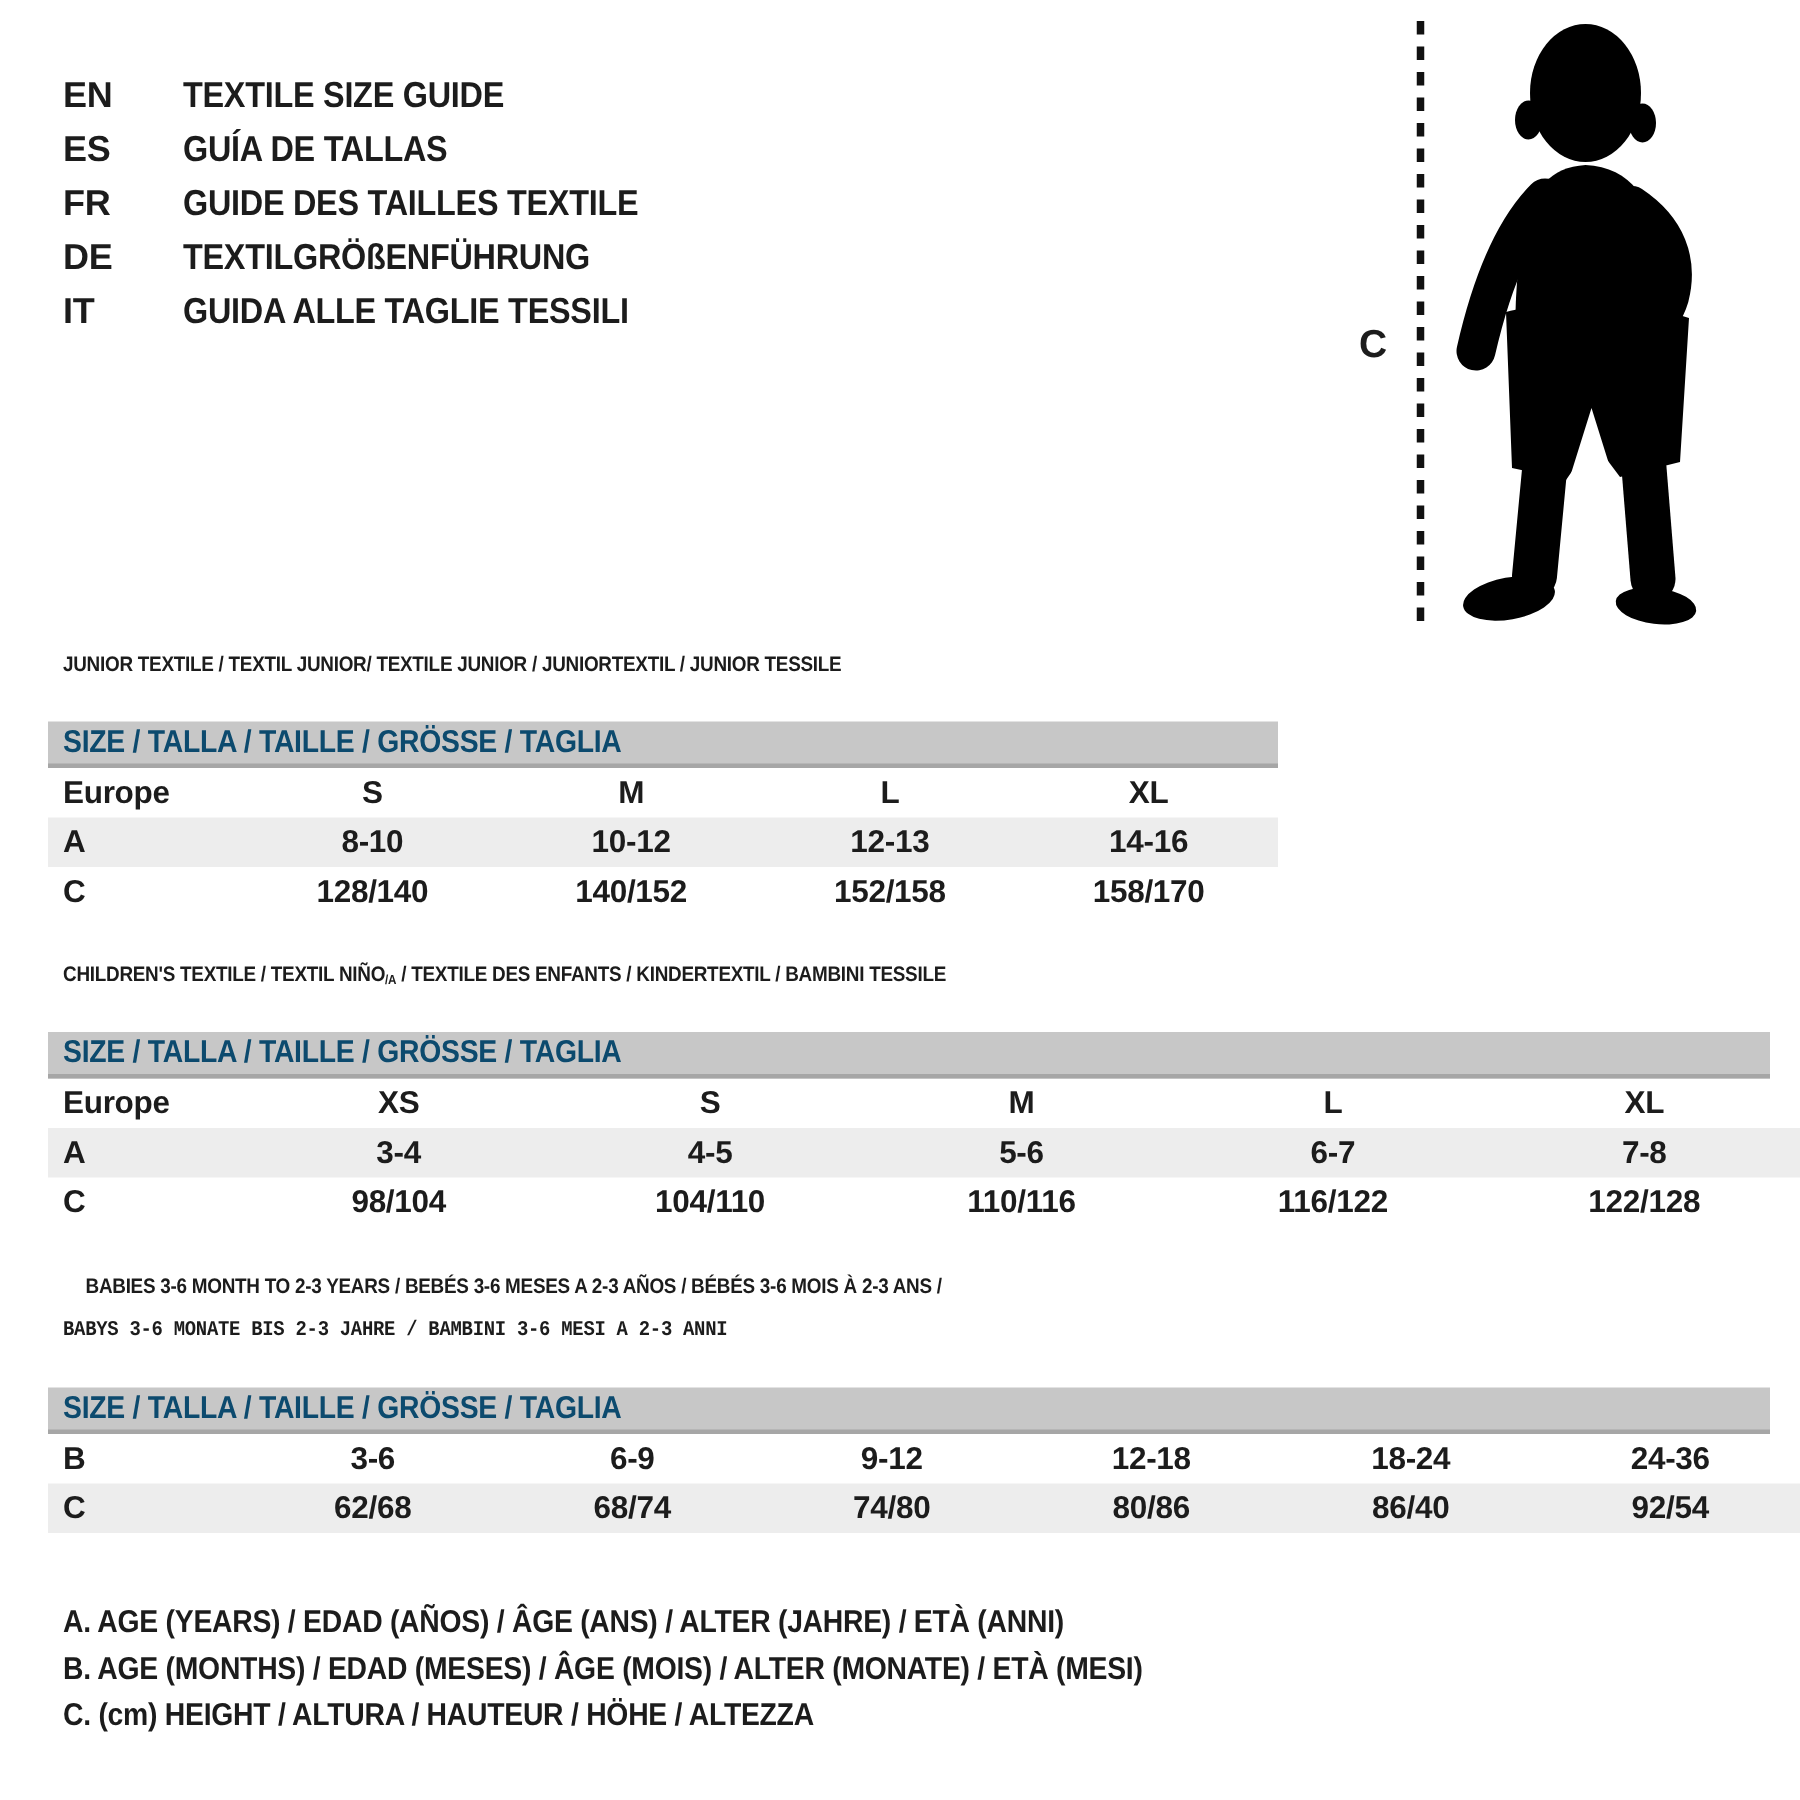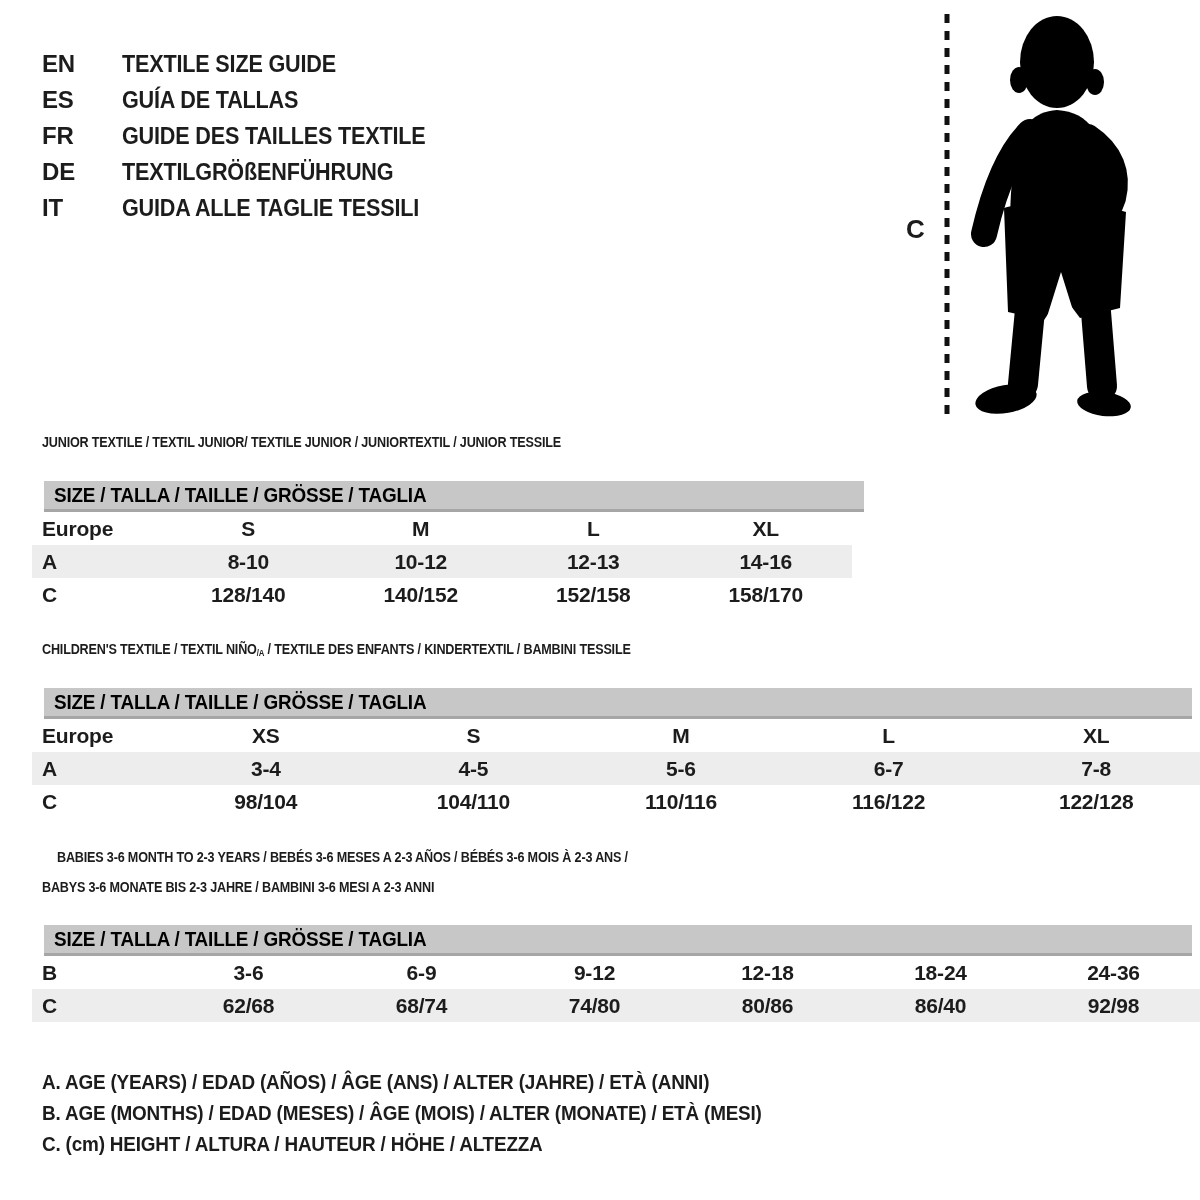--- a/index.html
+++ b/index.html
@@ -17,24 +17,24 @@
   .lang-code { width:80px; }
 
   
   .dash-line { position:absolute; left:944px; top:14px; }
   .figure-c { position:absolute; left:906px; top:214px; font-size:26px; }
   .baby { position:absolute; left:962px; top:12px; }
 
   
   .sec-title { position:absolute; left:42px; font-size:14px; }
   .band {
-    position:absolute; left:44px; height:31px; box-sizing:border-box;
+    position:absolute; left:32px; height:31px; box-sizing:border-box;
     background:#c7c7c7; border-bottom:3px solid #a6a6a6;
     display:flex; align-items:center; padding-left:10px;
-    font-size:21px; color:#000000;
+    font-size:21px; color:#0c4a6e;
   }
   .trow {
     position:absolute; left:32px; height:33px; display:flex; align-items:center;
     font-size:21px;
   }
   .trow.alt { background:#ededed; }
   .tlabel { width:130px; padding-left:10px; box-sizing:border-box; }
   .tcell { flex:1; text-align:center; }
 
   .w-junior  { width:820px; }
@@ -44,21 +44,21 @@
   
   .t-junior-title { top:434px; }
   .t-junior-band  { top:481px; }
   .t-junior-r0 { top:512px; } .t-junior-r1 { top:545px; } .t-junior-r2 { top:578px; }
 
   .t-child-title { top:641px; }
   .t-child-band  { top:688px; }
   .t-child-r0 { top:719px; } .t-child-r1 { top:752px; } .t-child-r2 { top:785px; }
 
   .t-baby-title1 { top:849px;margin-left:15px; }
-  .t-baby-title2 { top:879px; }
+  .t-baby-title2 { top:879px;font-family:Liberation Mono, monospace; }
   .t-baby-band   { top:925px; }
   .t-baby-r0 { top:956px; } .t-baby-r1 { top:989px; }
 
   .sub-a { font-size:0.62em; vertical-align:-0.25em; }
 
   
   .legend-line { position:absolute; left:42px; font-size:21px; }
   .t-leg-a { top:1070px; } .t-leg-b { top:1101px; } .t-leg-c { top:1132px; }
 </style>
 </head>
@@ -187,21 +187,21 @@
     <span class="tcell">18-24</span>
     <span class="tcell">24-36</span>
   </div>
   <div class="trow alt w-wide-r t-baby-r1">
     <span class="tlabel">C</span>
     <span class="tcell">62/68</span>
     <span class="tcell">68/74</span>
     <span class="tcell">74/80</span>
     <span class="tcell">80/86</span>
     <span class="tcell">86/40</span>
-    <span class="tcell">92/98</span>
+    <span class="tcell">92/54</span>
   </div>
 
   <div class="legend-line t-leg-a">
     <span class="cond">A. AGE (YEARS) / EDAD (AÑOS) / ÂGE (ANS) / ALTER (JAHRE) / ETÀ (ANNI)</span>
   </div>
   <div class="legend-line t-leg-b">
     <span class="cond">B. AGE (MONTHS) / EDAD (MESES) / ÂGE (MOIS) / ALTER (MONATE) / ETÀ (MESI)</span>
   </div>
   <div class="legend-line t-leg-c">
     <span class="cond">C. (cm) HEIGHT / ALTURA / HAUTEUR / HÖHE / ALTEZZA</span>

